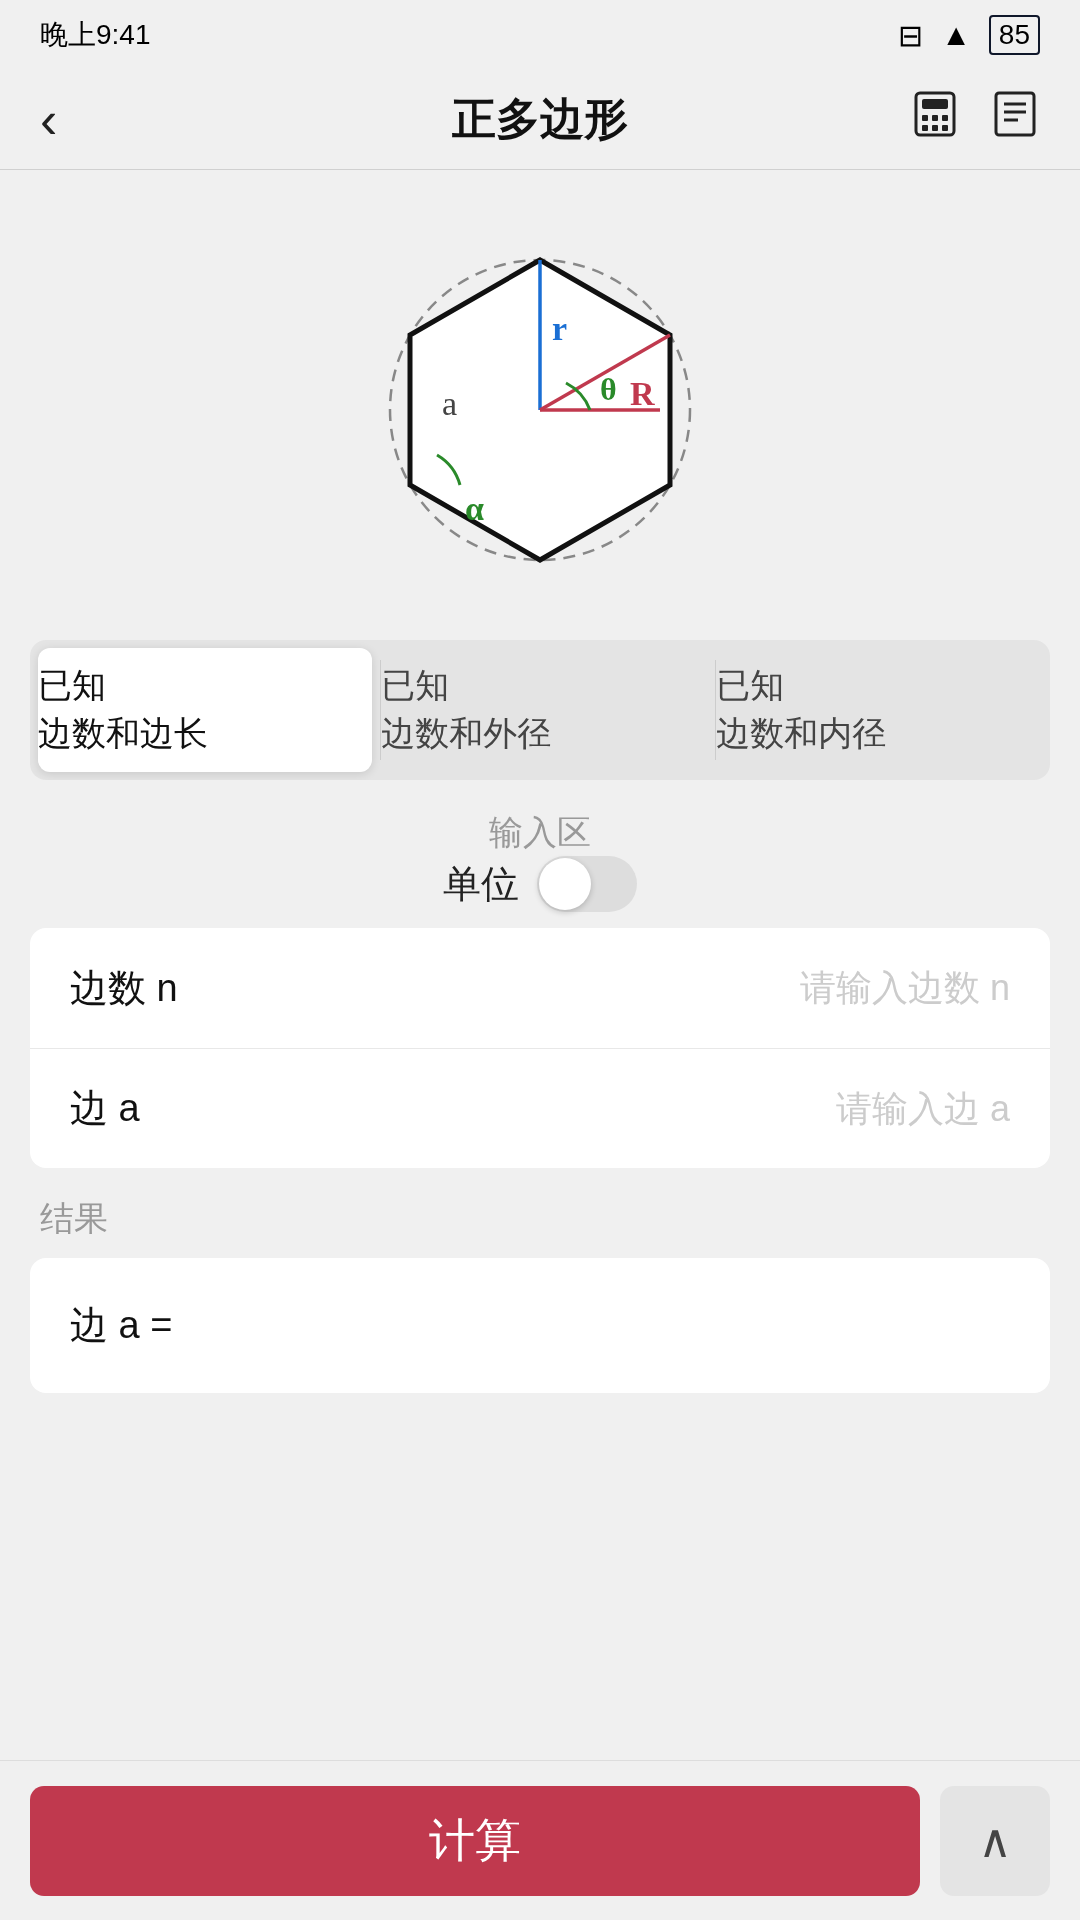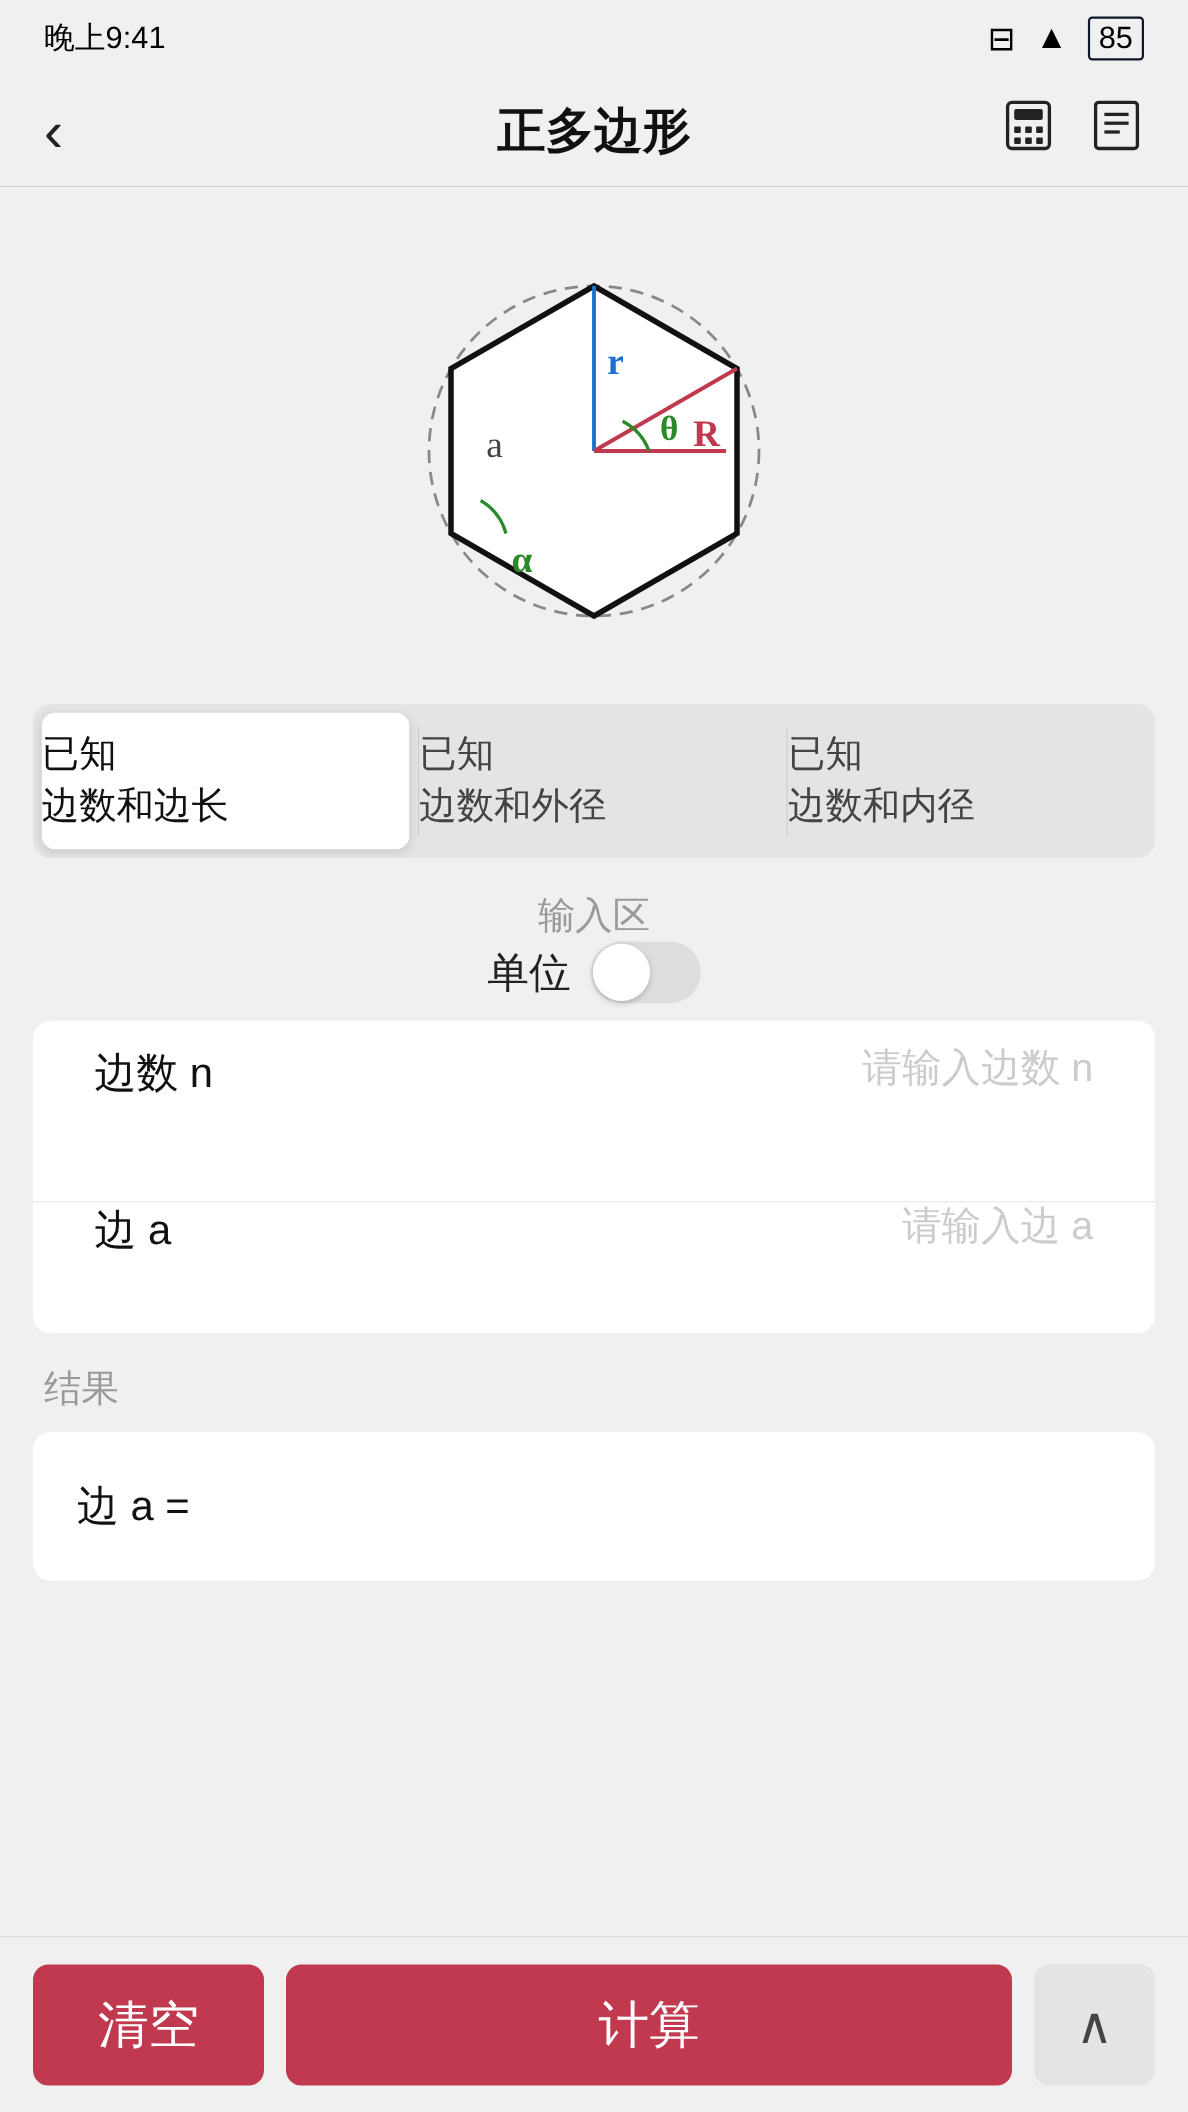--- a/index.html
+++ b/index.html
@@ -158,24 +158,23 @@
     }
 
     .input-card {
       background: #fff;
       margin: 0 30px;
       border-radius: 16px;
       overflow: hidden;
     }
     .input-row {
       display: flex;
-      align-items: flex-start;
-      padding: 0 56px;
+      align-items: center;
+      padding: 0 40px;
       height: 120px;
-      margin-top: 22px;
     }
     .input-row + .input-row {
       border-top: 1.5px solid #e8e8e8;
     }
     .input-field-label {
       font-size: 38px;
       color: #111;
       font-weight: 500;
       min-width: 200px;
     }
@@ -387,16 +386,15 @@
 </div>
 
 <div class="result-section-label">结果</div>
 <div class="result-card">
   <div class="result-row">
     <span class="result-label">边 a =</span>
   </div>
 </div>
 
 <div class="bottom-bar">
-  <button class="btn-clear">清空</button>
   <button class="btn-calculate">计算</button>
   <button class="btn-collapse">∧</button>
 </div>
 
 </body></html>

